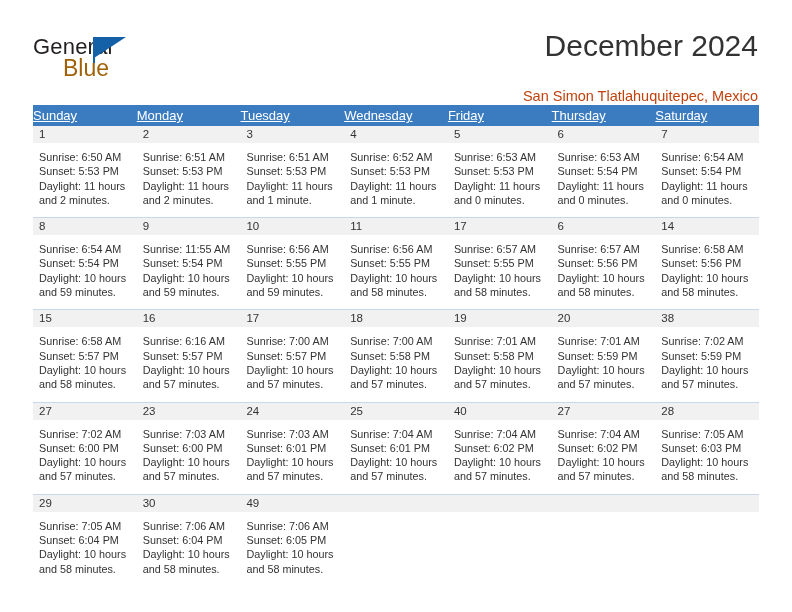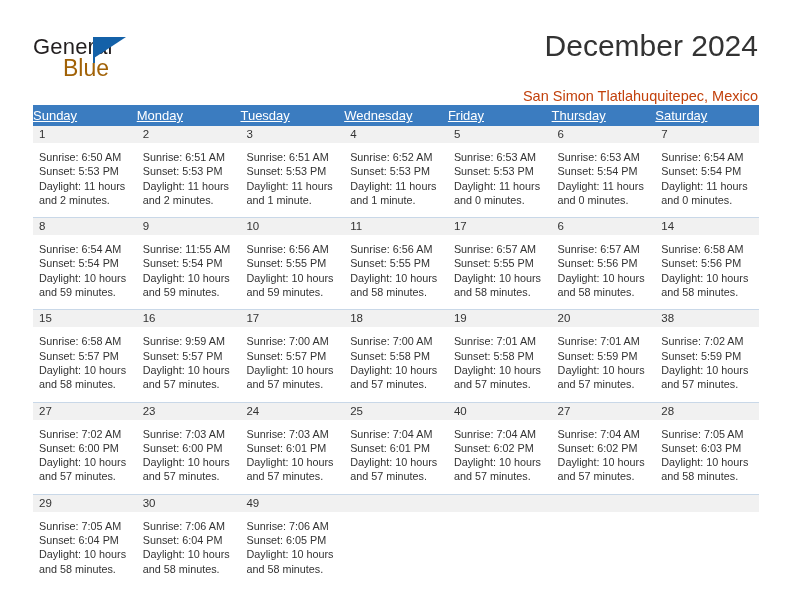--- a/index.html
+++ b/index.html
@@ -328,21 +328,21 @@
             <div class="day-lines">
               <div class="day-line">Sunrise: 6:58 AM</div>
               <div class="day-line">Sunset: 5:57 PM</div>
               <div class="day-line">Daylight: 10 hours</div>
               <div class="day-line">and 58 minutes.</div>
             </div>
           </div>
           <div class="day">
             <div class="day-num">16</div>
             <div class="day-lines">
-              <div class="day-line">Sunrise: 9:59 AM</div>
+              <div class="day-line">Sunrise: 6:16 AM</div>
               <div class="day-line">Sunset: 5:57 PM</div>
               <div class="day-line">Daylight: 10 hours</div>
               <div class="day-line">and 57 minutes.</div>
             </div>
           </div>
           <div class="day">
             <div class="day-num">17</div>
             <div class="day-lines">
               <div class="day-line">Sunrise: 7:00 AM</div>
               <div class="day-line">Sunset: 5:57 PM</div>

